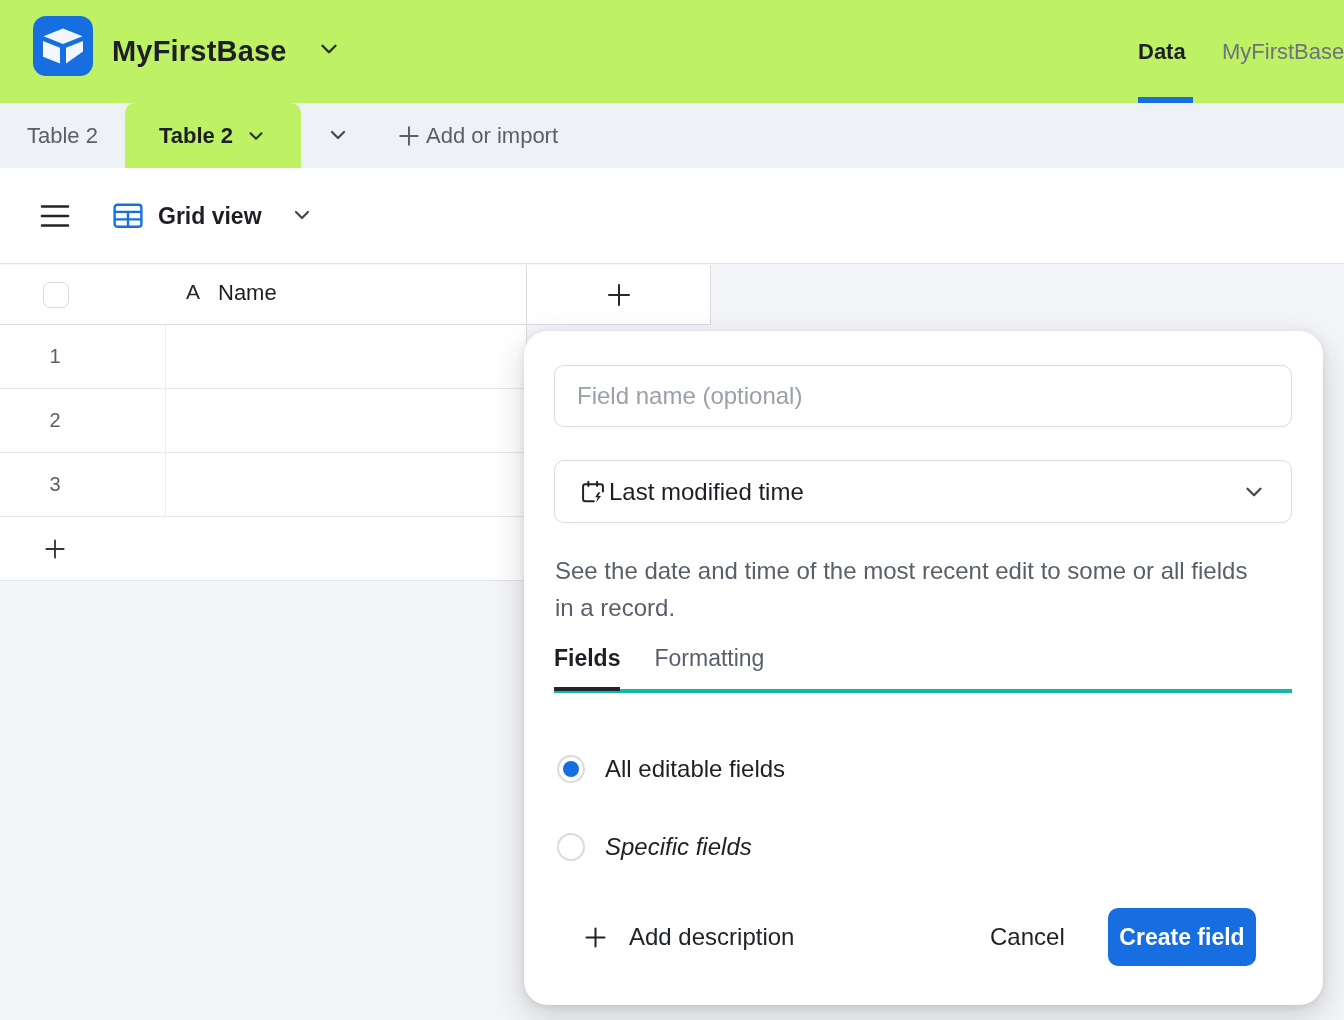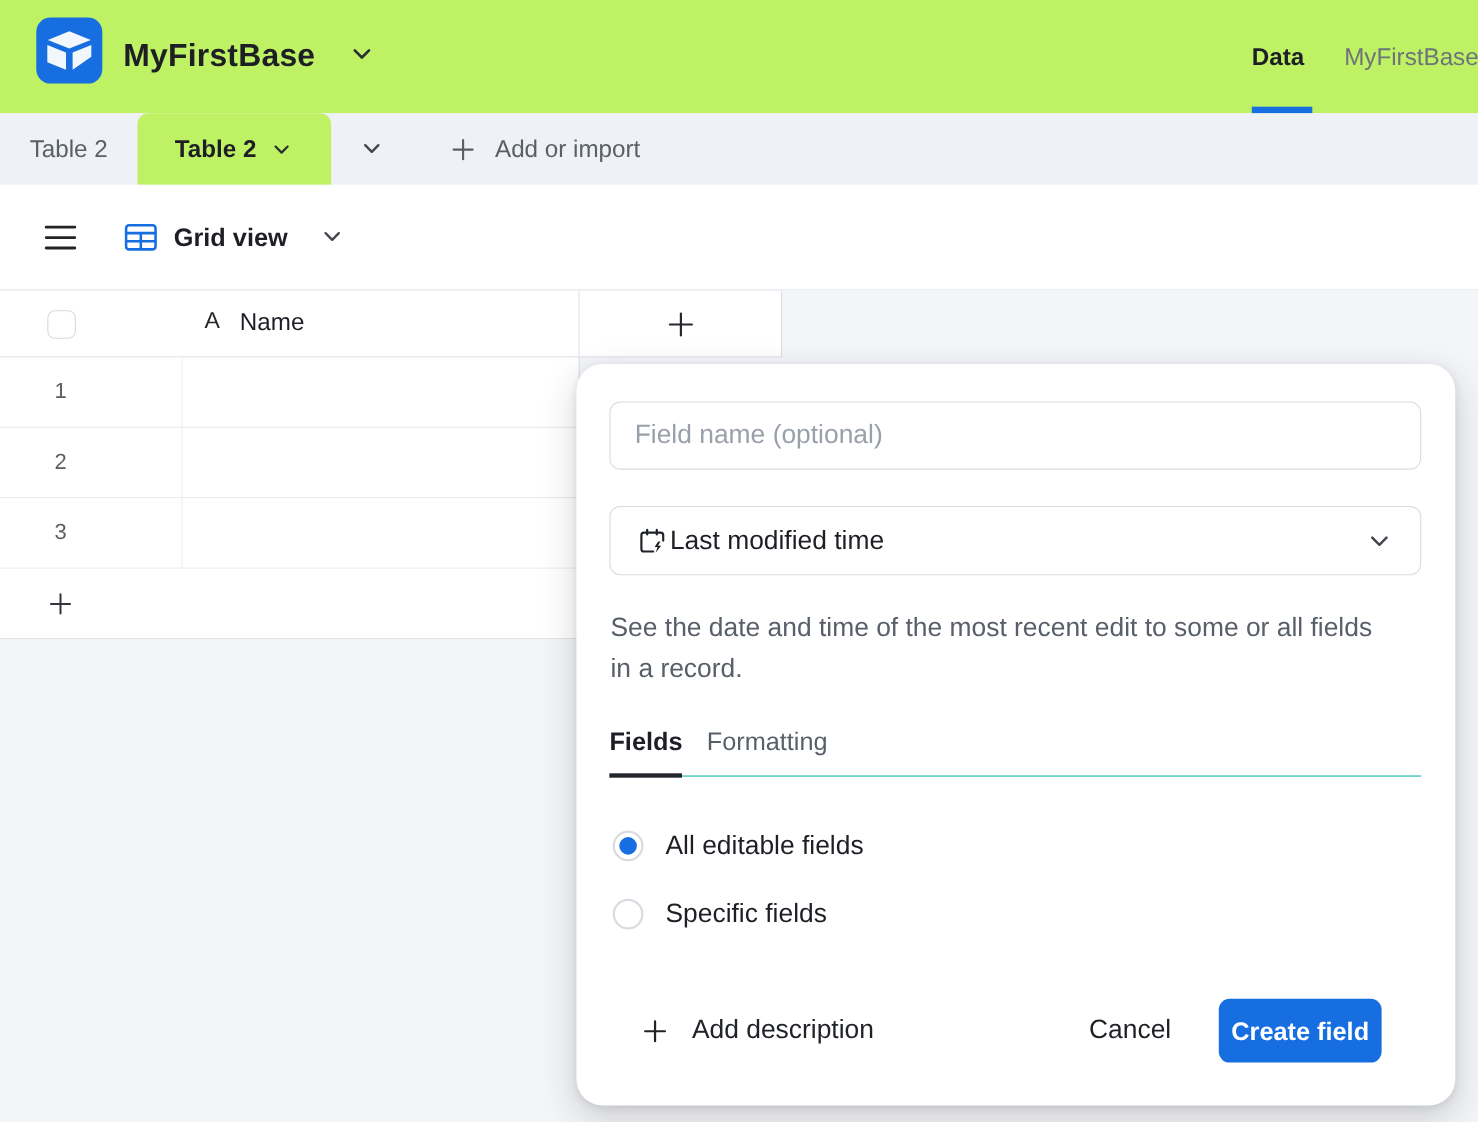--- a/index.html
+++ b/index.html
@@ -20,21 +20,21 @@
   .nav-underline { position:absolute; left:1138px; top:97px; width:55px; height:6px; background:var(--accent); }
 
   
   .tab-strip { position:absolute; left:0; top:103px; width:1344px; height:65px; background:#eef1f5; }
   .ttab-inactive { position:absolute; left:0; top:0; width:125px; height:65px; display:flex; align-items:center;
                    justify-content:center; font-size:22px; color:#5a6066; cursor:pointer; }
   .ttab-active { position:absolute; left:125px; top:0; width:176px; height:65px; background:#bef264;
                  border-radius:10px 10px 0 0; display:flex; align-items:center; justify-content:center; gap:12px; }
   .ttab-active .lbl { font-size:22px; font-weight:700; color:#1d1f25; }
   .strip-chevron { position:absolute; left:326px; top:20px; color:#45494f; cursor:pointer; }
-  .add-import { position:absolute; left:408px; top:0; height:65px; display:flex; align-items:center; gap:16px;
+  .add-import { position:absolute; left:396px; top:0; height:65px; display:flex; align-items:center; gap:4px;
                 color:#5a6066; font-size:22px; cursor:pointer; }
 
   
   .toolbar { position:absolute; left:0; top:168px; width:1344px; height:96px; background:#fff;
              border-bottom:1px solid #e2e4e8; }
   .hamburger { position:absolute; left:40px; top:35px; cursor:pointer; color:#222528; }
   .grid-icon { position:absolute; left:113px; top:33px; }
   .view-label { position:absolute; left:158px; top:0; height:96px; display:flex; align-items:center;
                 font-size:23px; font-weight:700; }
   .view-chevron { position:absolute; left:290px; top:35px; color:#45494f; cursor:pointer; }
@@ -63,26 +63,26 @@
            border-radius:24px; box-shadow:0 12px 34px rgba(32,36,44,.18), 0 2px 8px rgba(32,36,44,.10); }
   .fname-input { position:absolute; left:30px; top:34px; width:738px; height:62px; border:1px solid #d9dce2;
                  border-radius:10px; padding:0 22px; font-size:24px; font-family:"Liberation Sans",sans-serif;
                  color:#1d1f25; outline:none; }
   .fname-input::placeholder { color:#9aa0a9; }
   .type-select { position:absolute; left:30px; top:129px; width:738px; height:63px; border:1px solid #d9dce2;
                  border-radius:10px; display:flex; align-items:center; padding:0 24px; gap:2px; cursor:pointer; }
   .type-select .val { font-size:24px; color:#1d1f25; flex:1; }
   .type-select .chev { color:#44474d; }
   .type-desc { position:absolute; left:31px; top:221px; width:700px; font-size:24px; line-height:37px; color:#595f69; }
-  .mtabs { position:absolute; left:30px; top:330px; width:738px; border-bottom:1px solid #14b8a6; display:flex; gap:22px; }
+  .mtabs { position:absolute; left:30px; top:314px; width:738px; border-bottom:4px solid #14b8a6; display:flex; gap:34px; }
   .mtab { font-size:23px; padding-bottom:15px; color:#595f69; cursor:pointer; border-bottom:4px solid transparent;
           margin-bottom:-2px; }
   .mtab.active { font-weight:700; color:#1d1f25; border-bottom:4px solid #23262b; }
   .opt-row { position:absolute; left:33px; display:flex; align-items:flex-end; gap:20px; height:46px; cursor:pointer; }
-  .opt-row.first { top:406px; } .opt-row.second { top:468px; }
+  .opt-row.first { top:406px; } .opt-row.second { top:484px;font-style:italic; }
   .radio { width:28px; height:28px; border:2px solid #d8dbe0; border-radius:50%; background:#fff; position:relative; }
   .radio.selected::after { content:''; position:absolute; inset:4px; border-radius:50%; background:var(--accent); }
   .opt-label { font-size:24px; color:#1d1f25; }
   .add-desc { position:absolute; left:58px; top:592px; display:flex; align-items:center; gap:20px;
               font-size:24px; color:#202328; cursor:pointer; }
   .cancel-btn { position:absolute; left:466px; top:592px; font-size:24px; color:#1d1f25; background:none;
                 border:none; cursor:pointer; font-family:"Liberation Sans",sans-serif; }
   .create-btn { position:absolute; left:584px; top:577px; width:148px; height:58px; background:var(--accent);
                 color:#fff; font-size:23px; font-weight:700; border:none; border-radius:10px; cursor:pointer;
                 font-family:"Liberation Sans",sans-serif; }

